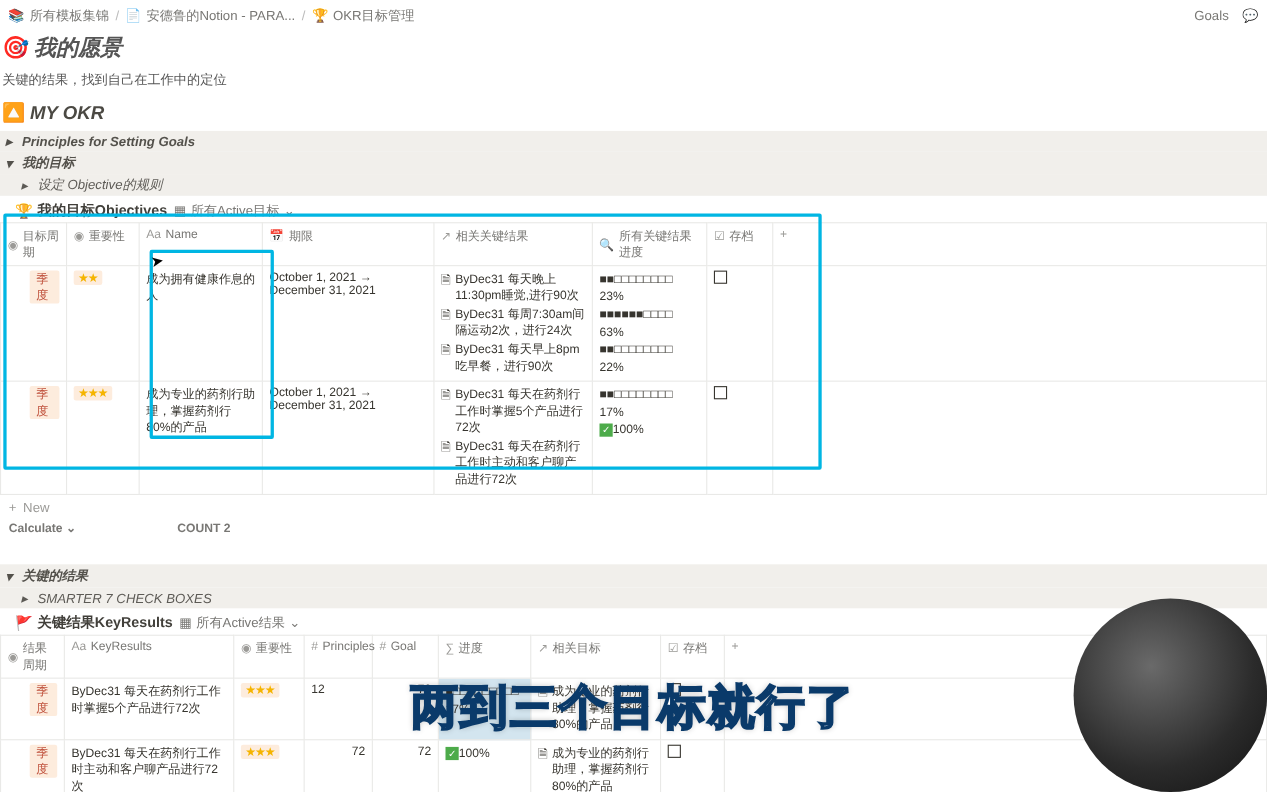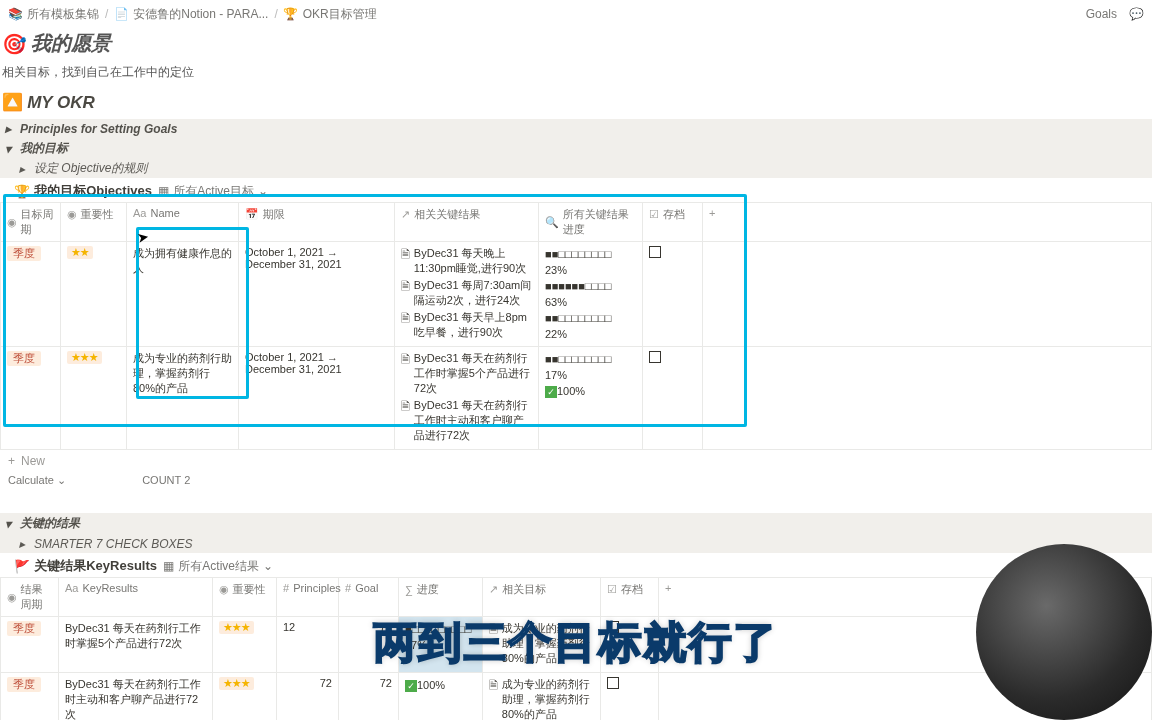--- a/index.html
+++ b/index.html
@@ -20,28 +20,28 @@
 .db-header { display:flex; align-items:center; gap:6px; padding:4px 0 2px 14px; }
 .db-title { font-weight:700; font-size:13px; color:rgba(55,53,47,0.95); display:flex; align-items:center; gap:4px; }
 .db-view { display:flex; align-items:center; gap:4px; color:#787774; font-size:12px; cursor:pointer; }
 .highlight-box { border:3px solid #00b6e3; border-radius:2px; position:absolute; pointer-events:none; }
 .box1 { left:3px; top:194px; width:744px; height:233px; }
 .box2 { left:136px; top:227px; width:113px; height:172px; }
 table.db { width:100%; border-collapse:collapse; table-layout:fixed; }
 .db th, .db td { border:1px solid #e9e9e7; padding:4px 6px; font-size:11px; vertical-align:top; text-align:left; font-weight:400; color:#37352f; }
 .db th { color:#787774; font-weight:400; height:28px; }
 .th-inner { display:flex; align-items:center; gap:4px; }
-.tag { display:inline-block; background:#fdecdd; color:#c0533e; padding:0 6px; border-radius:2px; font-size:11px; }
+.tag { display:inline-block; background:#fdecdd; color:#c0533e; padding:0 6px; border-radius:2px; font-size:11px;margin-left:20px; }
 .stars { color:#f5b400; letter-spacing:-1px; }
 .star-bg { display:inline-block; background:#fdecdd; padding:0 4px; border-radius:2px; }
 .kr-item { display:flex; align-items:flex-start; gap:4px; margin-bottom:2px; color:#37352f; }
 .progress-txt { color:#37352f; font-size:11px; line-height:16px; }
 .checkbox { width:12px; height:12px; border:1.5px solid #37352f; background:#fff; display:inline-block; }
 .check-green { width:12px; height:12px; background:#4dab4a; display:inline-flex; align-items:center; justify-content:center; color:#fff; font-size:9px; }
-.footer-bar { display:flex; align-items:flex-start; gap:8px; padding:2px 8px; color:#787774; font-size:11px; }
+.footer-bar { display:flex; align-items:flex-end; gap:24px; padding:2px 8px; color:#787774; font-size:11px;font-weight:bold; }
 .progress-bar-cell { background:#d3e5ef; padding:4px; }
 .caption-overlay { position:absolute; bottom:48px; left:50%; transform:translateX(-50%); font-size:43px; font-weight:900; color:#fff; -webkit-text-stroke:2px #0a3a6a; text-shadow:0 0 6px rgba(0,0,0,0.3); letter-spacing:2px; }
 .webcam { position:absolute; right:0; bottom:0; width:176px; height:176px; border-radius:50%; background:radial-gradient(circle at 40% 35%, #6a6a6a 0%, #2b2b2b 60%, #111 100%); overflow:hidden; }
 .new-row { color:#9b9a97; padding:4px 8px; cursor:pointer; display:flex; align-items:center; gap:6px; }
 .col-icon { color:#9b9a97; }
 .emoji { font-style:normal; }
 </style>
 </head>
 <body>
 
@@ -66,21 +66,21 @@
     <span>Goals</span>
     <span>💬</span>
   </div>
 </div>
 
 <div class="vision-title">
   <span class="emoji">🎯</span>
   <span class="em">我的愿景</span>
 </div>
 <div class="vision-lines">
-  <div>相关目标，找到自己在工作中的定位</div>
+  <div>关键的结果，找到自己在工作中的定位</div>
 </div>
 
 <div class="okr-title">
   <span class="emoji">🔼</span>
   <span>MY OKR</span>
 </div>
 <div class="toggle-block">
   <span class="toggle-caret">▸</span>
   <span>Principles for Setting Goals</span>
 </div>

